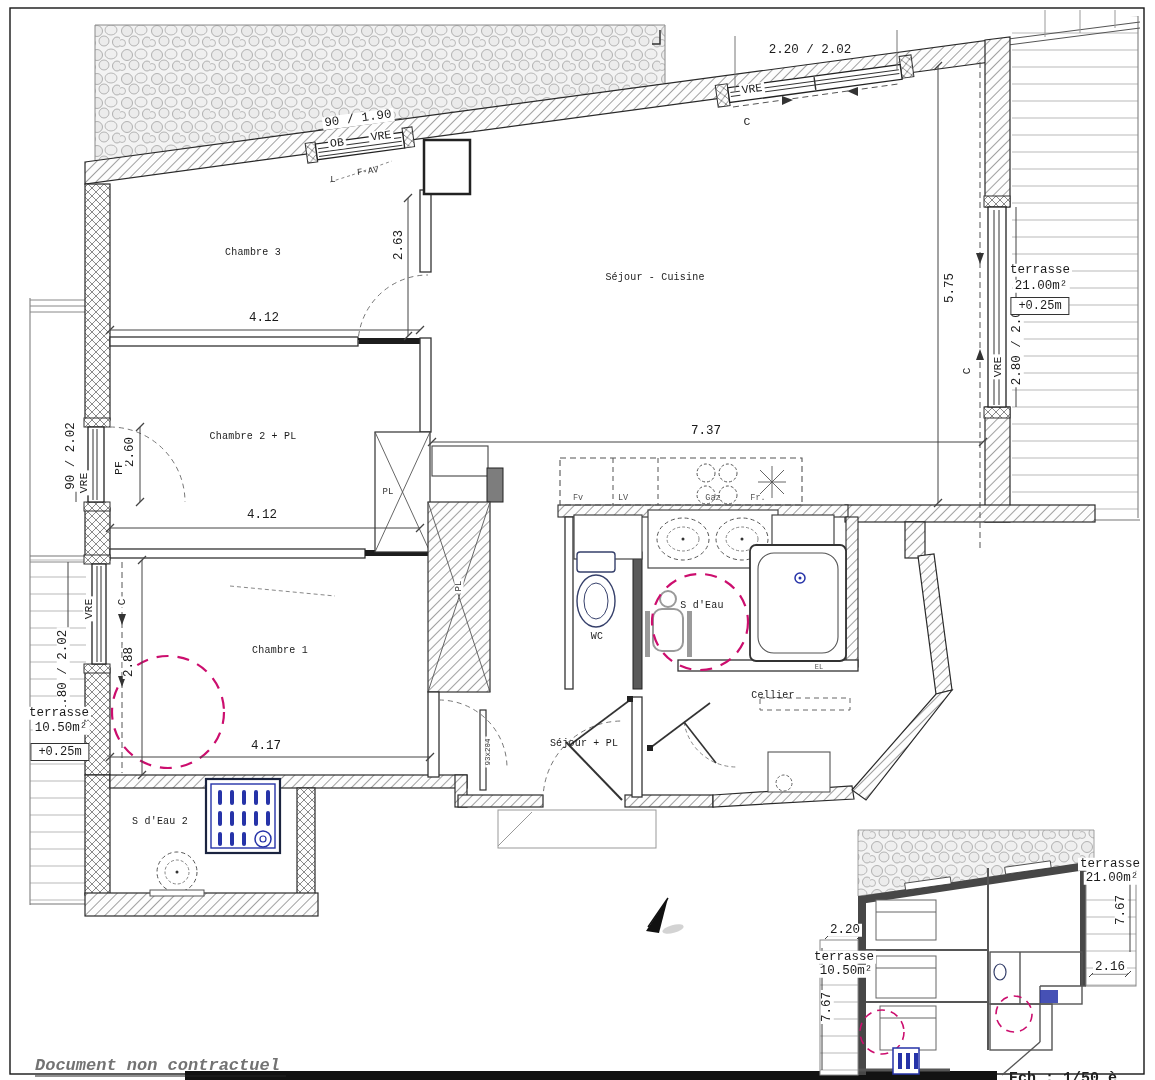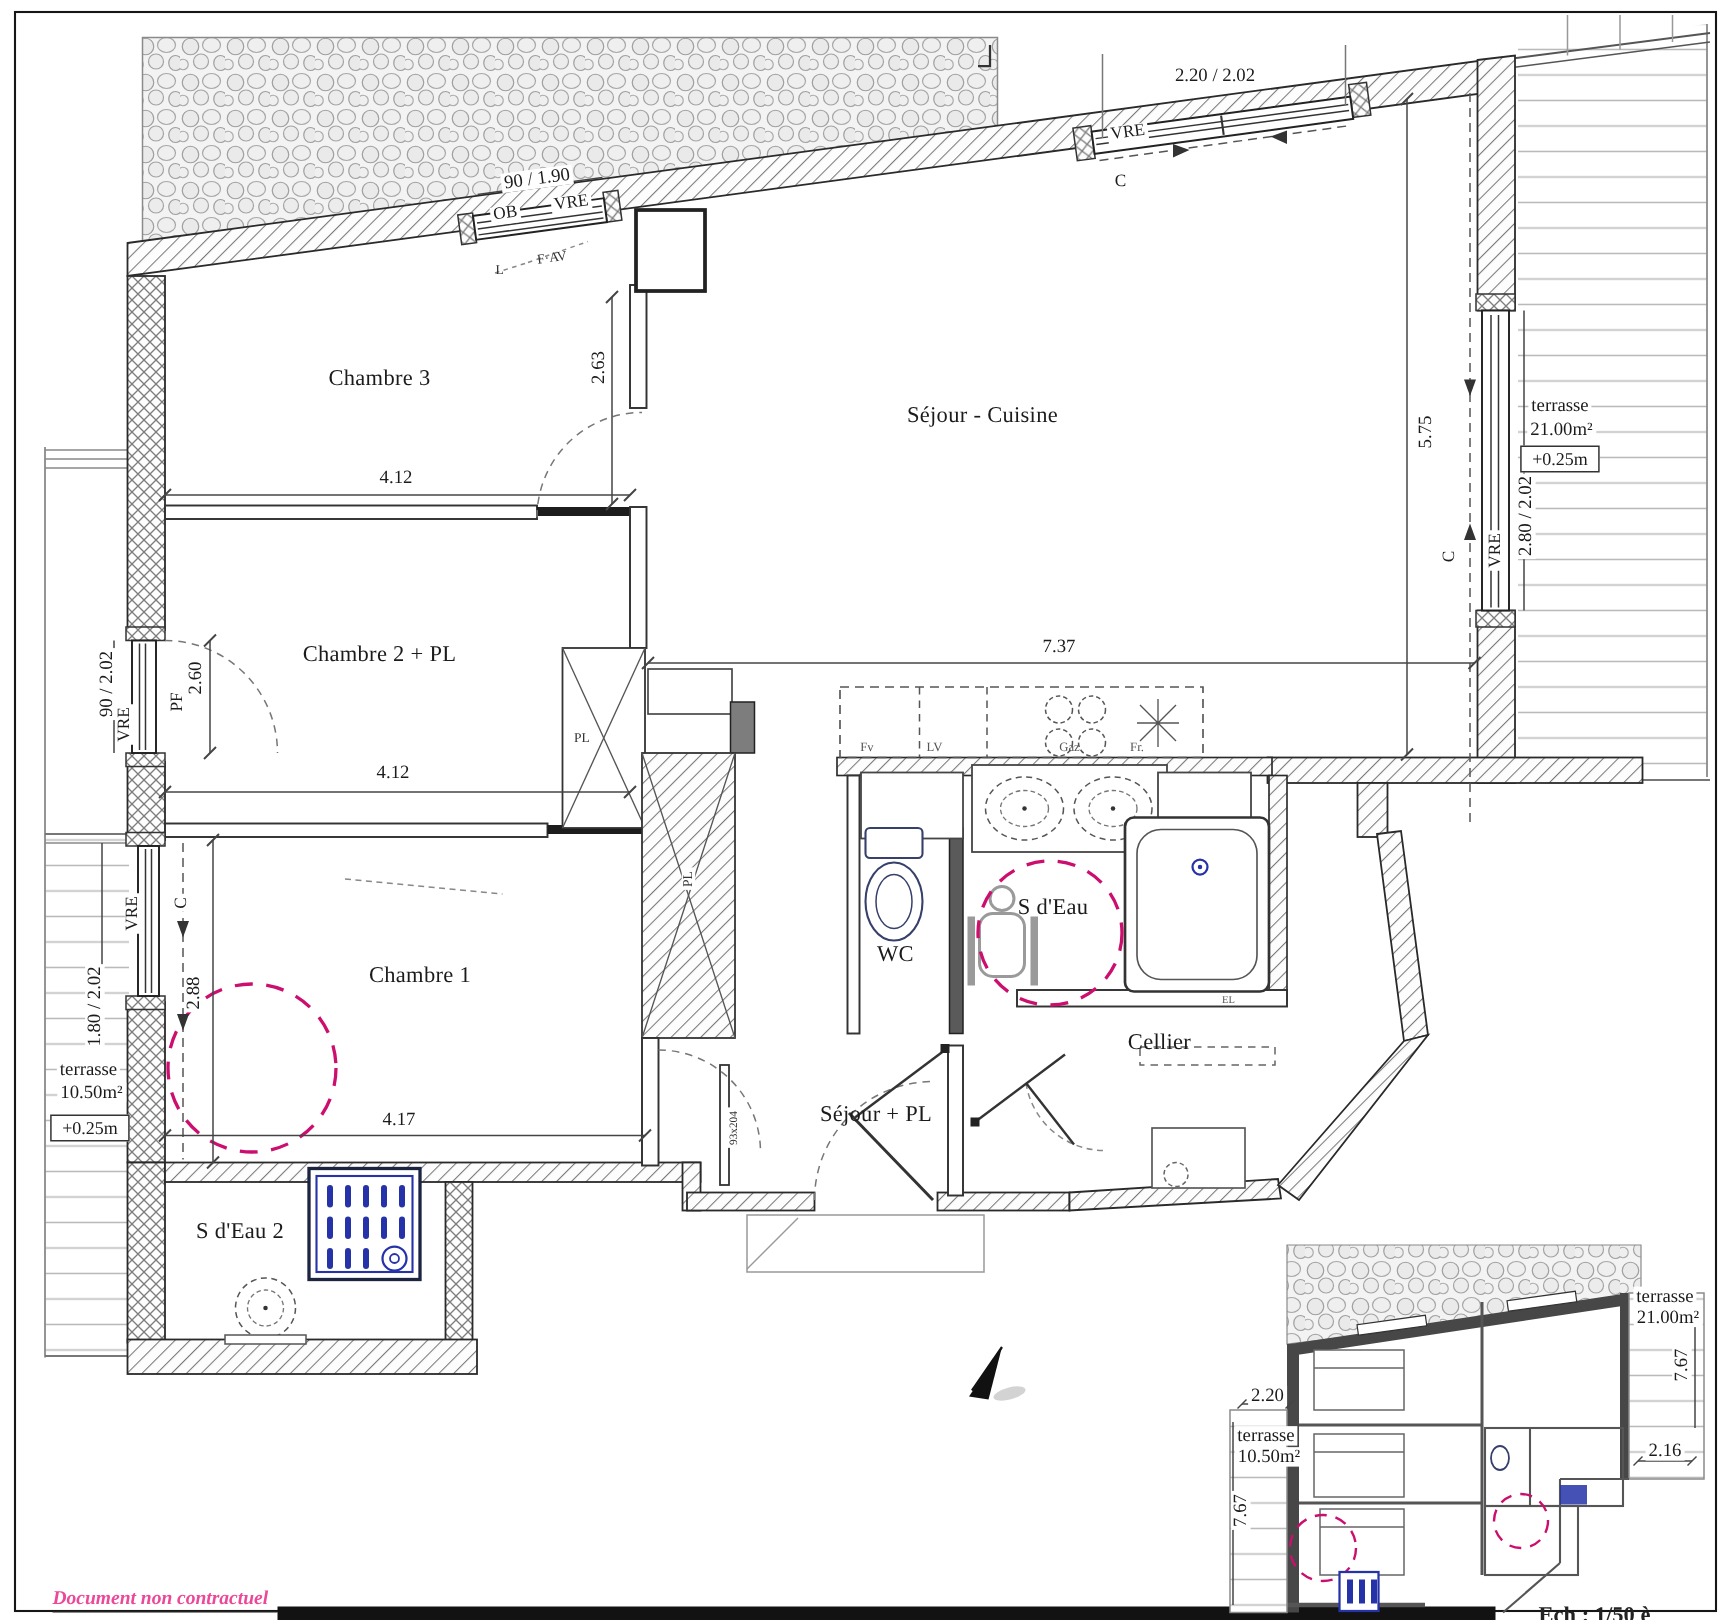--- a/index.html
+++ b/index.html
@@ -1,31 +1,31 @@
 <!DOCTYPE html>
 <html><head>
 <meta charset="utf-8">
 <style>
   html,body{margin:0;padding:0;background:#fff}
   #page{position:relative;width:1155px;height:1080px;background:#fff;overflow:hidden;
-        font-family:Liberation Serif, serif}
+        font-family:Liberation Mono, monospace}
   #page svg{position:absolute;left:0;top:0;display:block}
   .lbl{position:absolute;transform:translate(-50%,-50%);white-space:nowrap;color:#1b1b1b;line-height:1}
   .v{transform:translate(-50%,-50%) rotate(-90deg)}
   .s{transform:translate(-50%,-50%) rotate(-7.5deg)}
-  .r{font-size:15px;letter-spacing:.2px}
+  .r{font-size:10px;letter-spacing:.2px}
   .d{font-size:12.5px}
   .t{font-size:11.5px}
   .t2{font-size:12.5px}
   .tt{font-size:9px;color:#333}
   .tk{font-size:8.5px;color:#555}
   .bg{background:#fff;padding:0 2px}
   .box{border:1.2px solid #333;background:#fff;font-size:12px;padding:2px 7px}
-  .fl{position:absolute;transform:translateY(-50%);font-size:13px;font-style:italic;font-weight:600;
-      color:#ec4899;border-bottom:1.5px solid #222;padding:0 6px 1px 0}
+  .fl{position:absolute;transform:translateY(-50%);font-size:17px;font-style:italic;font-weight:600;
+      color:#737373;border-bottom:1.5px solid #222;padding:0 6px 1px 0}
   .ech{font-size:15px;font-weight:600;color:#222}
 </style>
 </head>
 <body>
 
 <div id="page">
 
 <svg width="1155" height="1080" viewBox="0 0 1155 1080">
   <defs>
     <pattern id="hatch" width="7" height="7" patternUnits="userSpaceOnUse" patternTransform="rotate(45)">

